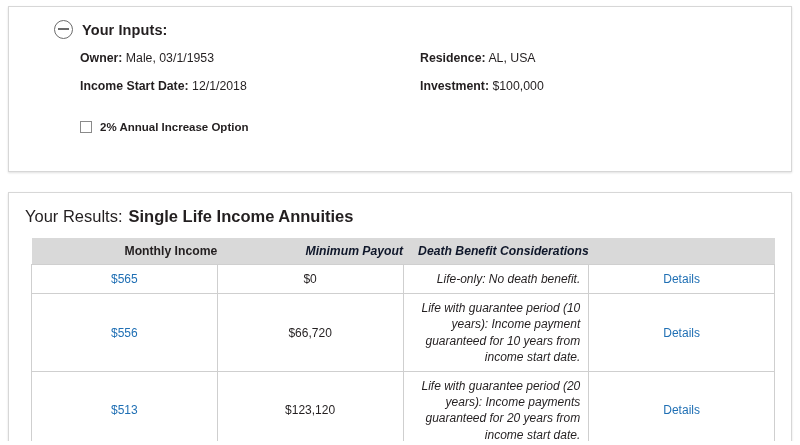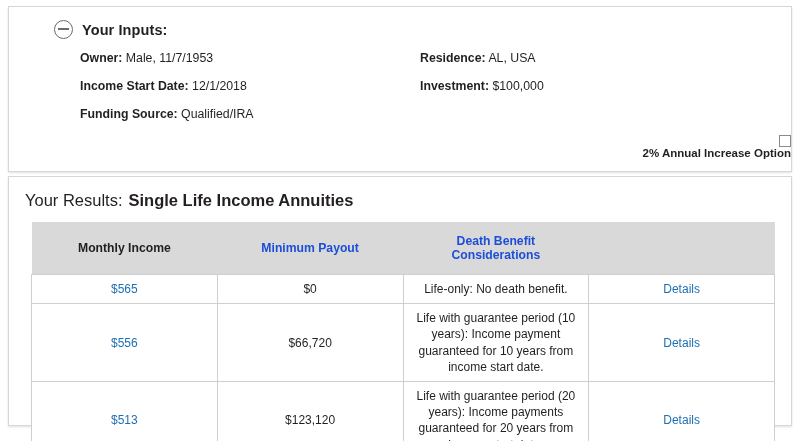--- a/index.html
+++ b/index.html
@@ -89,23 +89,22 @@
 
   .input-label {
     font-weight: bold;
   }
   .input-value {
     font-weight: normal;
   }
 
   .checkbox-row {
     display: flex;
-    align-items: flex-end;
+    align-items: center;
     margin-top: 4px;
-    flex-direction: column;
   }
   .checkbox {
     width: 12px;
     height: 12px;
     border: 1px solid #8a8a8a;
     background: #ffffff;
     box-sizing: border-box;
     cursor: pointer;
     flex: 0 0 auto;
   }
@@ -113,21 +112,21 @@
     margin-left: 8px;
     font-size: 11.5px;
     font-weight: bold;
     color: #231f20;
   }
 
   
   .results-panel {
     position: absolute;
     left: 8px;
-    top: 176px;
+    top: 192px;
     width: 784px;
     height: 250px;
     background: #ffffff;
     border: 1px solid #d7d7d7;
     box-shadow: 0 1px 2px rgba(0,0,0,0.12);
     box-sizing: border-box;
   }
 
   .results-title {
     padding: 14px 0 0 16px;
@@ -151,26 +150,27 @@
     width: 744px;
     table-layout: fixed;
   }
 
   table.results th {
     background: #d9d9d9;
     height: 26px;
     font-size: 12.2px;
     font-weight: bold;
     color: #231f20;
-    text-align: center;
+    text-align: right;
     border: none;
-    padding: 12px;
+    padding: 0;
   }
   table.results th.link-head {
-    color: #1d4ed8;
+    color: #0f172a;
+    font-style: italic;
   }
   table.results th.blank-head {
     background: #d9d9d9;
   }
 
   table.results td {
     border: 1px solid #cfcfcf;
     font-size: 12px;
     padding: 6px 8px;
     vertical-align: middle;
@@ -180,23 +180,24 @@
 
   td.income {
     text-align: center;
     width: 130px;
   }
   td.payout {
     text-align: center;
     width: 170px;
   }
   td.benefit {
-    text-align: center;
+    text-align: right;
     width: 280px;
     line-height: 1.35;
+    font-style: italic;
   }
   td.details {
     text-align: center;
     width: 164px;
   }
 
   a.link {
     color: #1f6fb4;
     text-decoration: none;
     cursor: pointer;
@@ -221,44 +222,40 @@
     <div class="inputs-header">
       <div class="collapse-icon"></div>
       <div class="inputs-title">Your Inputs:</div>
     </div>
 
     <div class="inputs-body">
 
       <div class="input-row">
         <div class="input-cell col1">
           <span class="input-label">Owner:</span>
-          <span class="input-value">Male, 11/7/1953</span>
+          <span class="input-value">Male, 03/1/1953</span>
         </div>
         <div class="input-cell col2">
           <span class="input-label">Residence:</span>
           <span class="input-value">AL, USA</span>
         </div>
       </div>
 
       <div class="input-row">
         <div class="input-cell col1">
           <span class="input-label">Income Start Date:</span>
           <span class="input-value">12/1/2018</span>
         </div>
         <div class="input-cell col2">
           <span class="input-label">Investment:</span>
           <span class="input-value">$100,000</span>
         </div>
       </div>
 
       <div class="input-row">
-        <div class="input-cell col1">
-          <span class="input-label">Funding Source:</span>
-          <span class="input-value">Qualified/IRA</span>
-        </div>
         <div class="input-cell col2"></div>
       </div>
 
       <div class="checkbox-row">
         <div class="checkbox"></div>
         <div class="checkbox-label">2% Annual Increase Option</div>
       </div>
 
     </div>
   </div>

